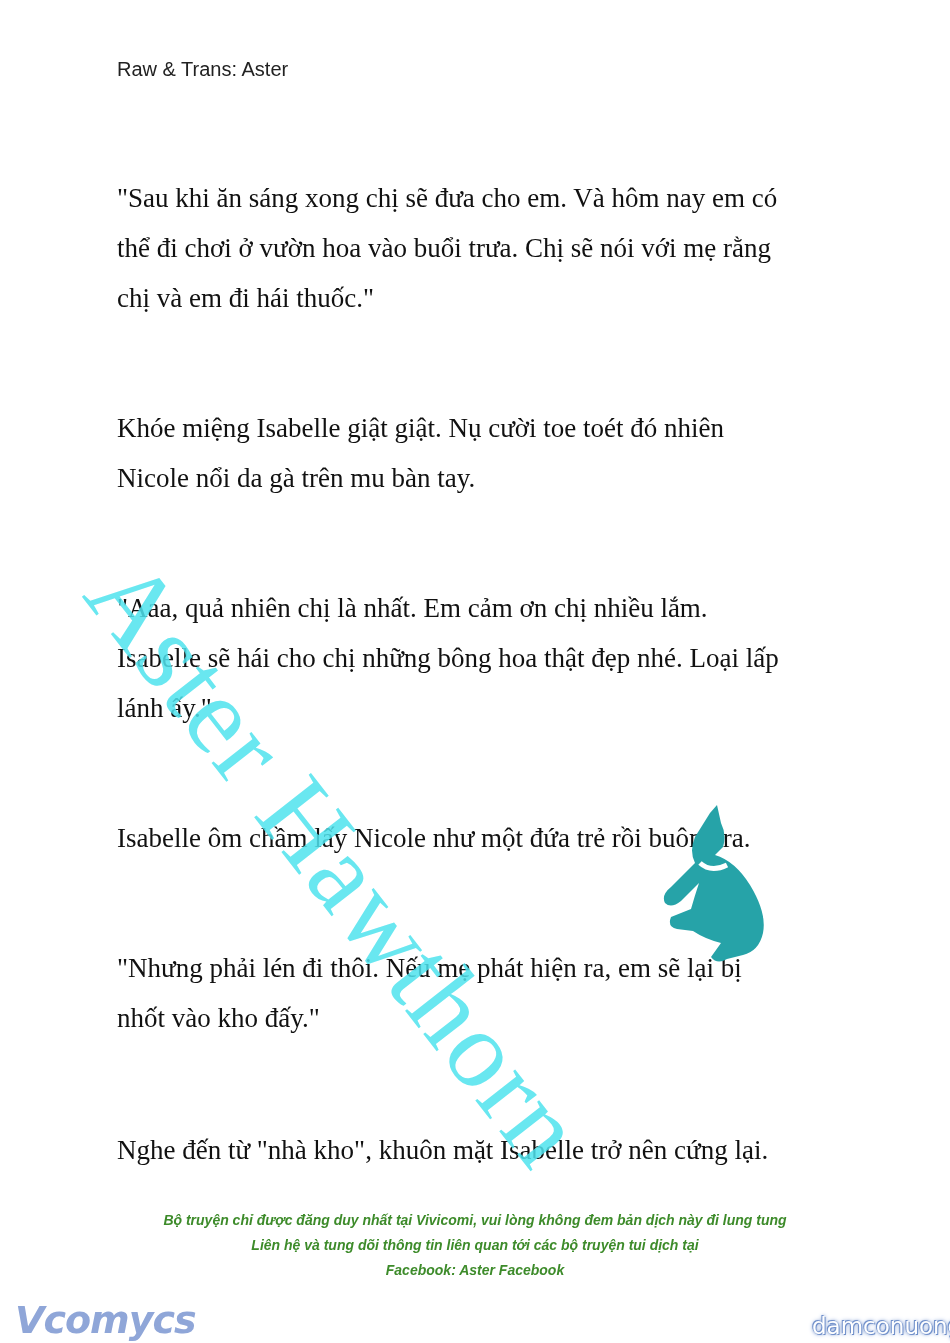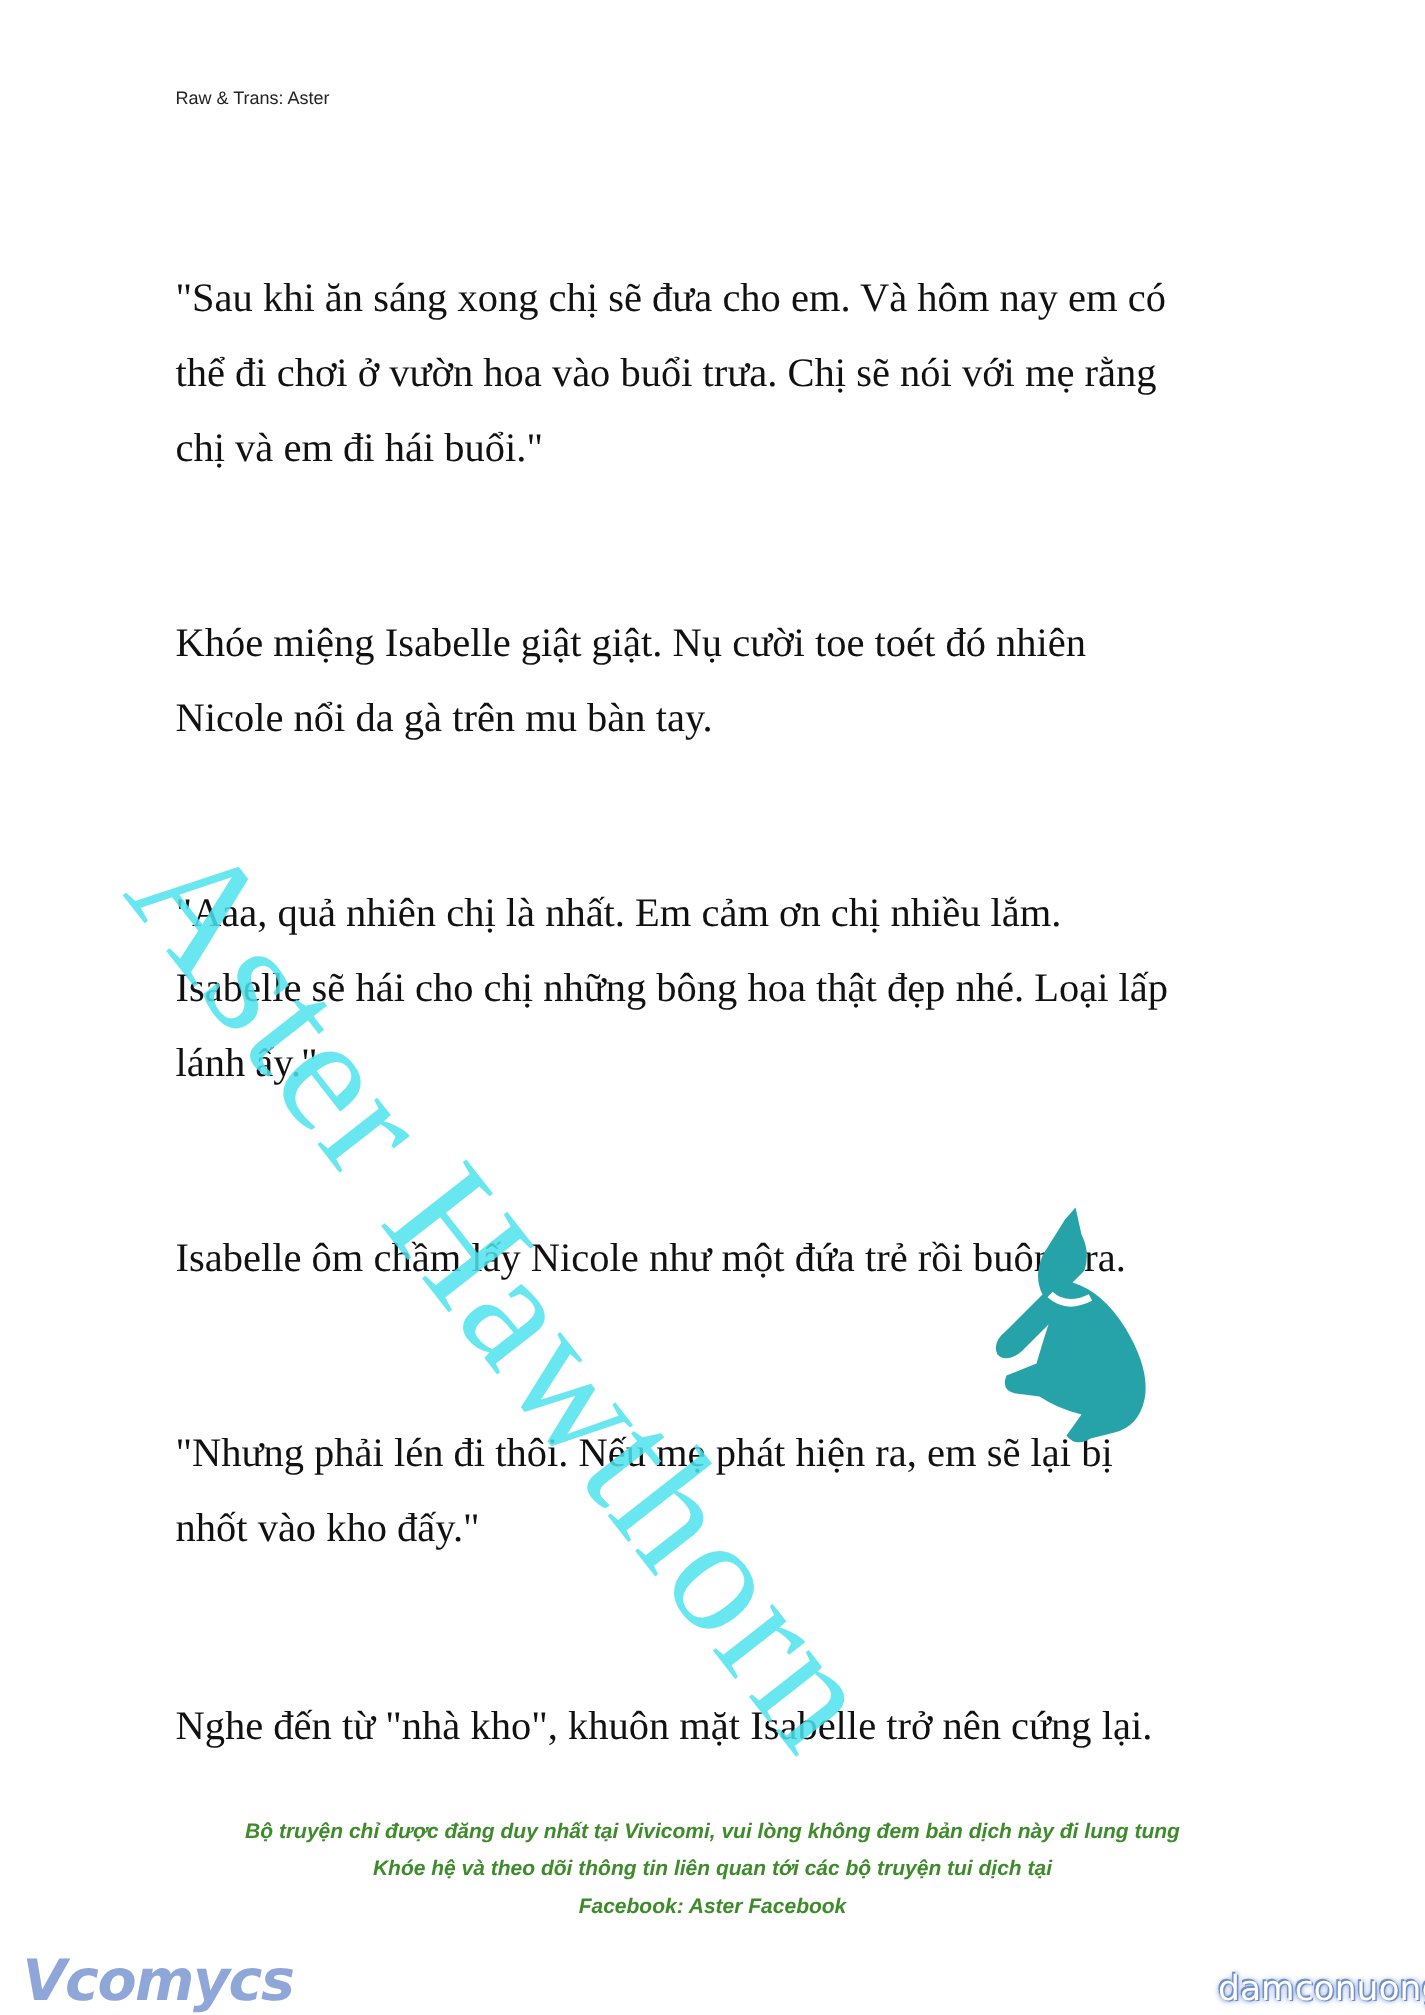--- a/index.html
+++ b/index.html
@@ -1,19 +1,19 @@
 <!DOCTYPE html>
 <html><head>
   <meta charset="utf-8">
   <style>
     html, body { margin: 0; padding: 0; background: #ffffff; }
     body { width: 950px; height: 1343px; position: relative; overflow: hidden; }
     .header {
       position: absolute; left: 117px; top: 58px;
-      font-family: "Liberation Sans", sans-serif; font-size: 12px; color: #222;
+      font-family: "Liberation Sans", sans-serif; font-size: 20px; color: #222;
     }
     .para {
       position: absolute; left: 117px; width: 720px;
       font-family: "Liberation Serif", serif; font-size: 27px; line-height: 50px; color: #111;
       z-index: 2;
     }
     .para .line { display: block; white-space: nowrap; }
     .watermark {
       position: absolute; left: 110px; top: 510px;
       font-family: "Liberation Serif", serif; font-size: 110px; color: #4fe3ee;
@@ -39,21 +39,21 @@
     }
   </style>
 </head>
 <body>
 
 <div class="header">Raw &amp; Trans: Aster</div>
 
 <div class="para" style="top:173px">
   <span class="line">"Sau khi ăn sáng xong chị sẽ đưa cho em. Và hôm nay em có</span>
   <span class="line">thể đi chơi ở vườn hoa vào buổi trưa. Chị sẽ nói với mẹ rằng</span>
-  <span class="line">chị và em đi hái buổi."</span>
+  <span class="line">chị và em đi hái thuốc."</span>
 </div>
 
 <div class="para" style="top:403px">
   <span class="line">Khóe miệng Isabelle giật giật. Nụ cười toe toét đó nhiên</span>
   <span class="line">Nicole nổi da gà trên mu bàn tay.</span>
 </div>
 
 <div class="para" style="top:583px">
   <span class="line">"Aaa, quả nhiên chị là nhất. Em cảm ơn chị nhiều lắm.</span>
   <span class="line">Isabelle sẽ hái cho chị những bông hoa thật đẹp nhé. Loại lấp</span>
@@ -77,18 +77,18 @@
 
 <svg class="cat" viewBox="0 0 130 160">
   <g fill="#26a3a8">
     <path d="M55 8 L62 0 L66 18 Q72 30 68 42 L60 50 Q80 56 95 80 Q112 108 108 128 Q104 146 88 150 L72 154 Q62 160 56 152 L66 138 Q50 134 38 126 L22 124 Q12 122 16 112 L36 104 Q40 90 44 78 L26 96 Q16 104 10 98 Q6 90 16 82 L40 58 Q34 46 40 32 Z"></path>
   </g>
   <path d="M45 58 Q56 68 72 60" stroke="#ffffff" stroke-width="5" fill="none"></path>
 </svg>
 
 <div class="footer">
   <span class="line">Bộ truyện chỉ được đăng duy nhất tại Vivicomi, vui lòng không đem bản dịch này đi lung tung</span>
-  <span class="line">Khóe hệ và theo dõi thông tin liên quan tới các bộ truyện tui dịch tại</span>
+  <span class="line">Liên hệ và tung dõi thông tin liên quan tới các bộ truyện tui dịch tại</span>
   <span class="line">Facebook: Aster Facebook</span>
 </div>
 
 <div class="logo-left">Vcomycs</div>
 <div class="logo-right">damconuong</div>
 
 </body></html>

